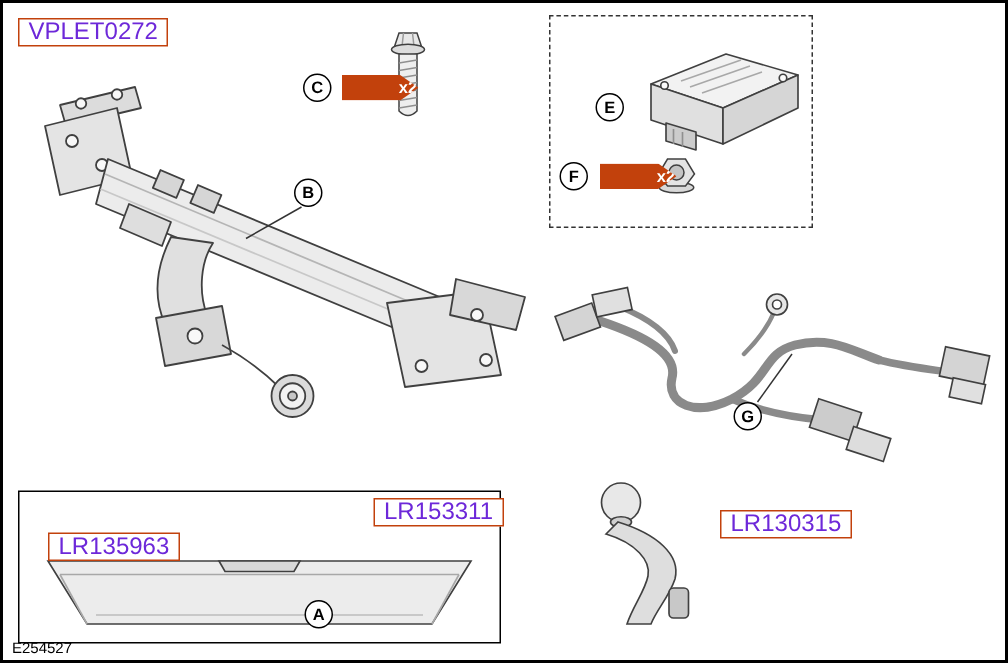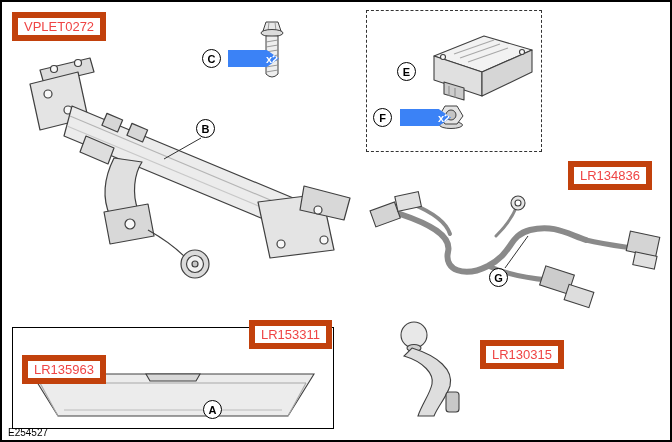--- a/index.html
+++ b/index.html
@@ -9,44 +9,44 @@
     width:672px;height:442px;
     background:#ffffff;
     border:2px solid #000;
     box-sizing:border-box;
     overflow:hidden;
     font-family:"Liberation Sans", sans-serif;
   }
   .part-label{
     position:absolute;
     background:#fff;
-    border:6px solid #c2410c;
-    color:#ef4444;
-    font-size:13px;
+    border:1px solid #c2410c;
+    color:#6d28d9;
+    font-size:16px;
     line-height:15px;
     padding:1px 6px;
     white-space:nowrap;
     z-index:5;
   }
   .callout{
     position:absolute;
     width:19px;height:19px;
     border:1.4px solid #000;
     border-radius:50%;
     background:#fff;
     color:#000;
     display:flex;align-items:center;justify-content:center;
     font-size:11px;font-weight:600;
     z-index:6;
     box-sizing:border-box;
   }
   .qty-tag{
     position:absolute;
     width:34px;height:17px;
-    background:#3b82f6;
+    background:#c2410c;
     color:#fff;
     font-size:11px;font-weight:700;
     display:flex;align-items:center;justify-content:center;
     padding-right:7px;
     box-sizing:border-box;
     clip-path:polygon(0 0, 76% 0, 100% 50%, 76% 100%, 0 100%);
     z-index:6;
     padding-left:44px;
   }
   .dashed-box{
@@ -154,21 +154,20 @@
 
   <div class="callout" style="left:371px;top:106px">F</div>
   <div class="qty-tag" style="left:398px;top:107px">x2</div>
 
   <svg class="illus" style="left:436px;top:102px" width="26" height="26" viewBox="0 0 26 26">
     <ellipse cx="13" cy="21" rx="11.5" ry="3.5" fill="#d8d8d8" stroke="#404040"></ellipse>
     <polygon points="7,2 19,2 25,12 19,20 7,20 1,12" fill="#e4e4e4" stroke="#404040"></polygon>
     <circle cx="13" cy="11" r="5" fill="#c4c4c4" stroke="#404040"></circle>
   </svg>
 
-  <div class="part-label" style="left:566px;top:159px">LR134836</div>
 
   <svg class="illus" style="left:364px;top:188px" width="300" height="128" viewBox="0 0 300 128">
     <g fill="none" stroke="#8a8a8a" stroke-linecap="round">
       <path d="M34,24 C64,34 86,46 82,62 C78,80 98,88 122,76 C148,62 142,46 164,40 C188,34 202,44 220,50" stroke-width="6"></path>
       <path d="M220,50 C236,54 252,56 266,58" stroke-width="5"></path>
       <path d="M150,18 C146,28 140,36 130,46" stroke-width="3"></path>
       <path d="M122,76 C140,84 160,88 182,90" stroke-width="5"></path>
       <path d="M182,90 C196,92 206,98 212,104" stroke-width="4"></path>
       <path d="M46,14 C66,22 80,32 84,44" stroke-width="4"></path>
     </g>
@@ -192,22 +191,22 @@
     <g stroke="#404040" stroke-width="1.1">
       <circle cx="24" cy="17" r="13" fill="#e8e8e8"></circle>
       <ellipse cx="24" cy="30" rx="7" ry="3.5" fill="#cfcfcf"></ellipse>
       <path d="M14,38 C34,44 44,56 42,66 C40,76 32,86 28,98 L44,98 C48,88 56,80 60,68 C64,52 48,38 22,30 Z" fill="#dedede"></path>
       <rect x="56" y="74" width="13" height="20" rx="3" fill="#c8c8c8"></rect>
     </g>
   </svg>
 
   <div class="solid-box" style="left:10px;top:325px;width:320px;height:100px"></div>
 
-  <div class="part-label" style="left:20px;top:353px">LR135963</div>
-  <div class="part-label" style="left:247px;top:318px">LR153311</div>
+  <div class="part-label" style="left:30px;top:353px">LR135963</div>
+  <div class="part-label" style="left:247px;top:330px">LR153311</div>
 
   <svg class="illus" style="left:22px;top:366px" width="298" height="56" viewBox="0 0 298 56">
     <g stroke="#404040" stroke-width="1.1" fill="#ececec">
       <polygon points="8,6 290,6 264,48 34,48"></polygon>
       <polyline points="16,15 282,15" fill="none" stroke="#a8a8a8"></polyline>
       <polygon points="122,6 176,6 172,13 126,13" fill="#d8d8d8"></polygon>
       <polyline points="40,42 258,42" fill="none" stroke="#bcbcbc"></polyline>
       <line x1="34" y1="48" x2="16" y2="15" stroke="#a8a8a8"></line>
       <line x1="264" y1="48" x2="282" y2="15" stroke="#a8a8a8"></line>
     </g>

